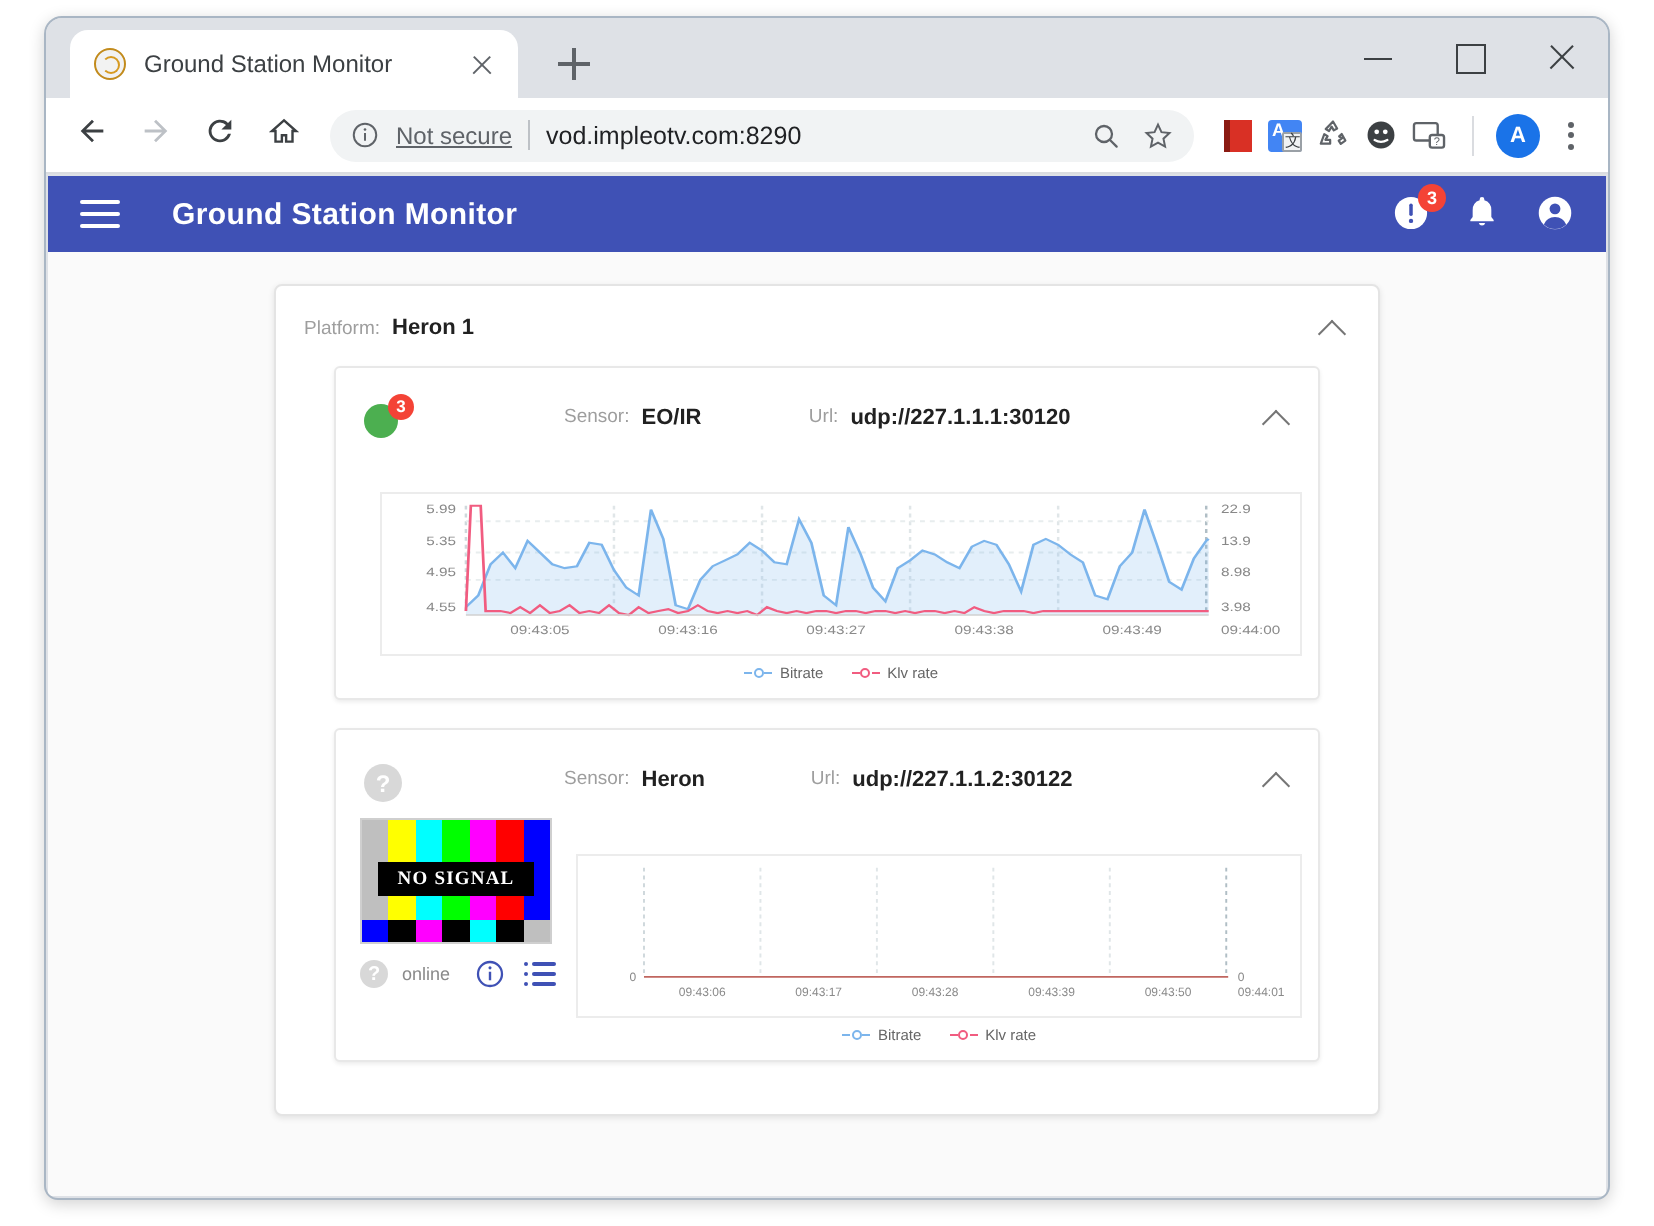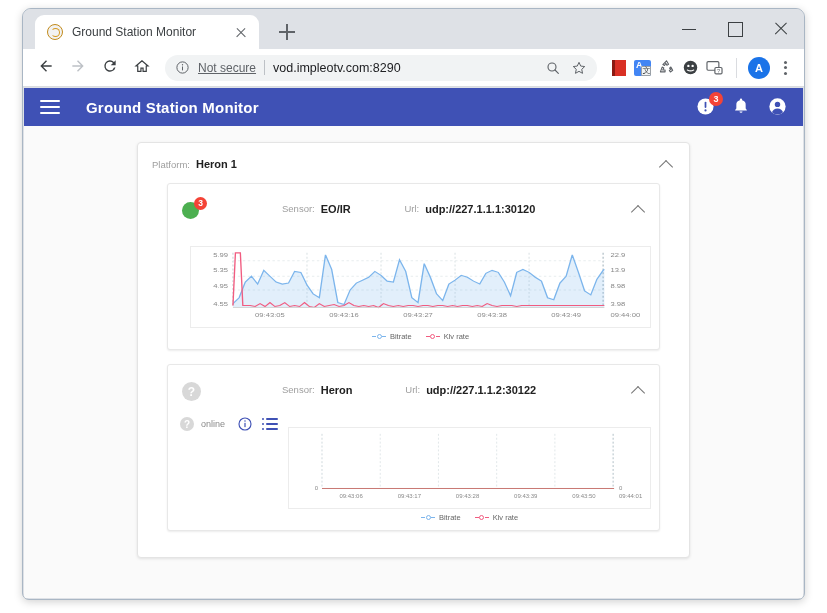--- a/index.html
+++ b/index.html
@@ -535,20 +535,43 @@
               </span>
               <span class="sensor-field f-url">
                 <span class="lbl">Url:</span>
                 <span class="mono-val">udp://227.1.1.2:30122</span>
               </span>
               <span class="chev"></span>
             </div>
 
             <div class="sensor-body">
               <div class="thumb-col">
+                <div class="thumb">
+                  <div class="bars">
+                    <div class="bars-main">
+                      <i style="background:#bfbfbf"></i>
+                      <i style="background:#ffff00"></i>
+                      <i style="background:#00ffff"></i>
+                      <i style="background:#00ff00"></i>
+                      <i style="background:#ff00ff"></i>
+                      <i style="background:#ff0000"></i>
+                      <i style="background:#0000ff"></i>
+                    </div>
+                    <div class="bars-bot">
+                      <i style="background:#0000ff"></i>
+                      <i style="background:#000000"></i>
+                      <i style="background:#ff00ff"></i>
+                      <i style="background:#000000"></i>
+                      <i style="background:#00ffff"></i>
+                      <i style="background:#000000"></i>
+                      <i style="background:#bfbfbf"></i>
+                    </div>
+                  </div>
+                  <div class="nosignal">NO SIGNAL</div>
+                </div>
                 <div class="thumb-status">
                   <span class="ts-dot unk">?</span>
                   <span class="ts-text">online</span>
                   <span class="ts-ic">
                     <svg width="16" height="16" viewBox="0 0 24 24">
                         <circle cx="12" cy="12" r="9" fill="none" stroke="#3f51b5" stroke-width="1.7"></circle>
                         <rect x="11.1" y="10.3" width="1.8" height="6.4" fill="#3f51b5"></rect>
                         <circle cx="12" cy="7.4" r="1.15" fill="#3f51b5"></circle>
                       </svg>
                   </span>

